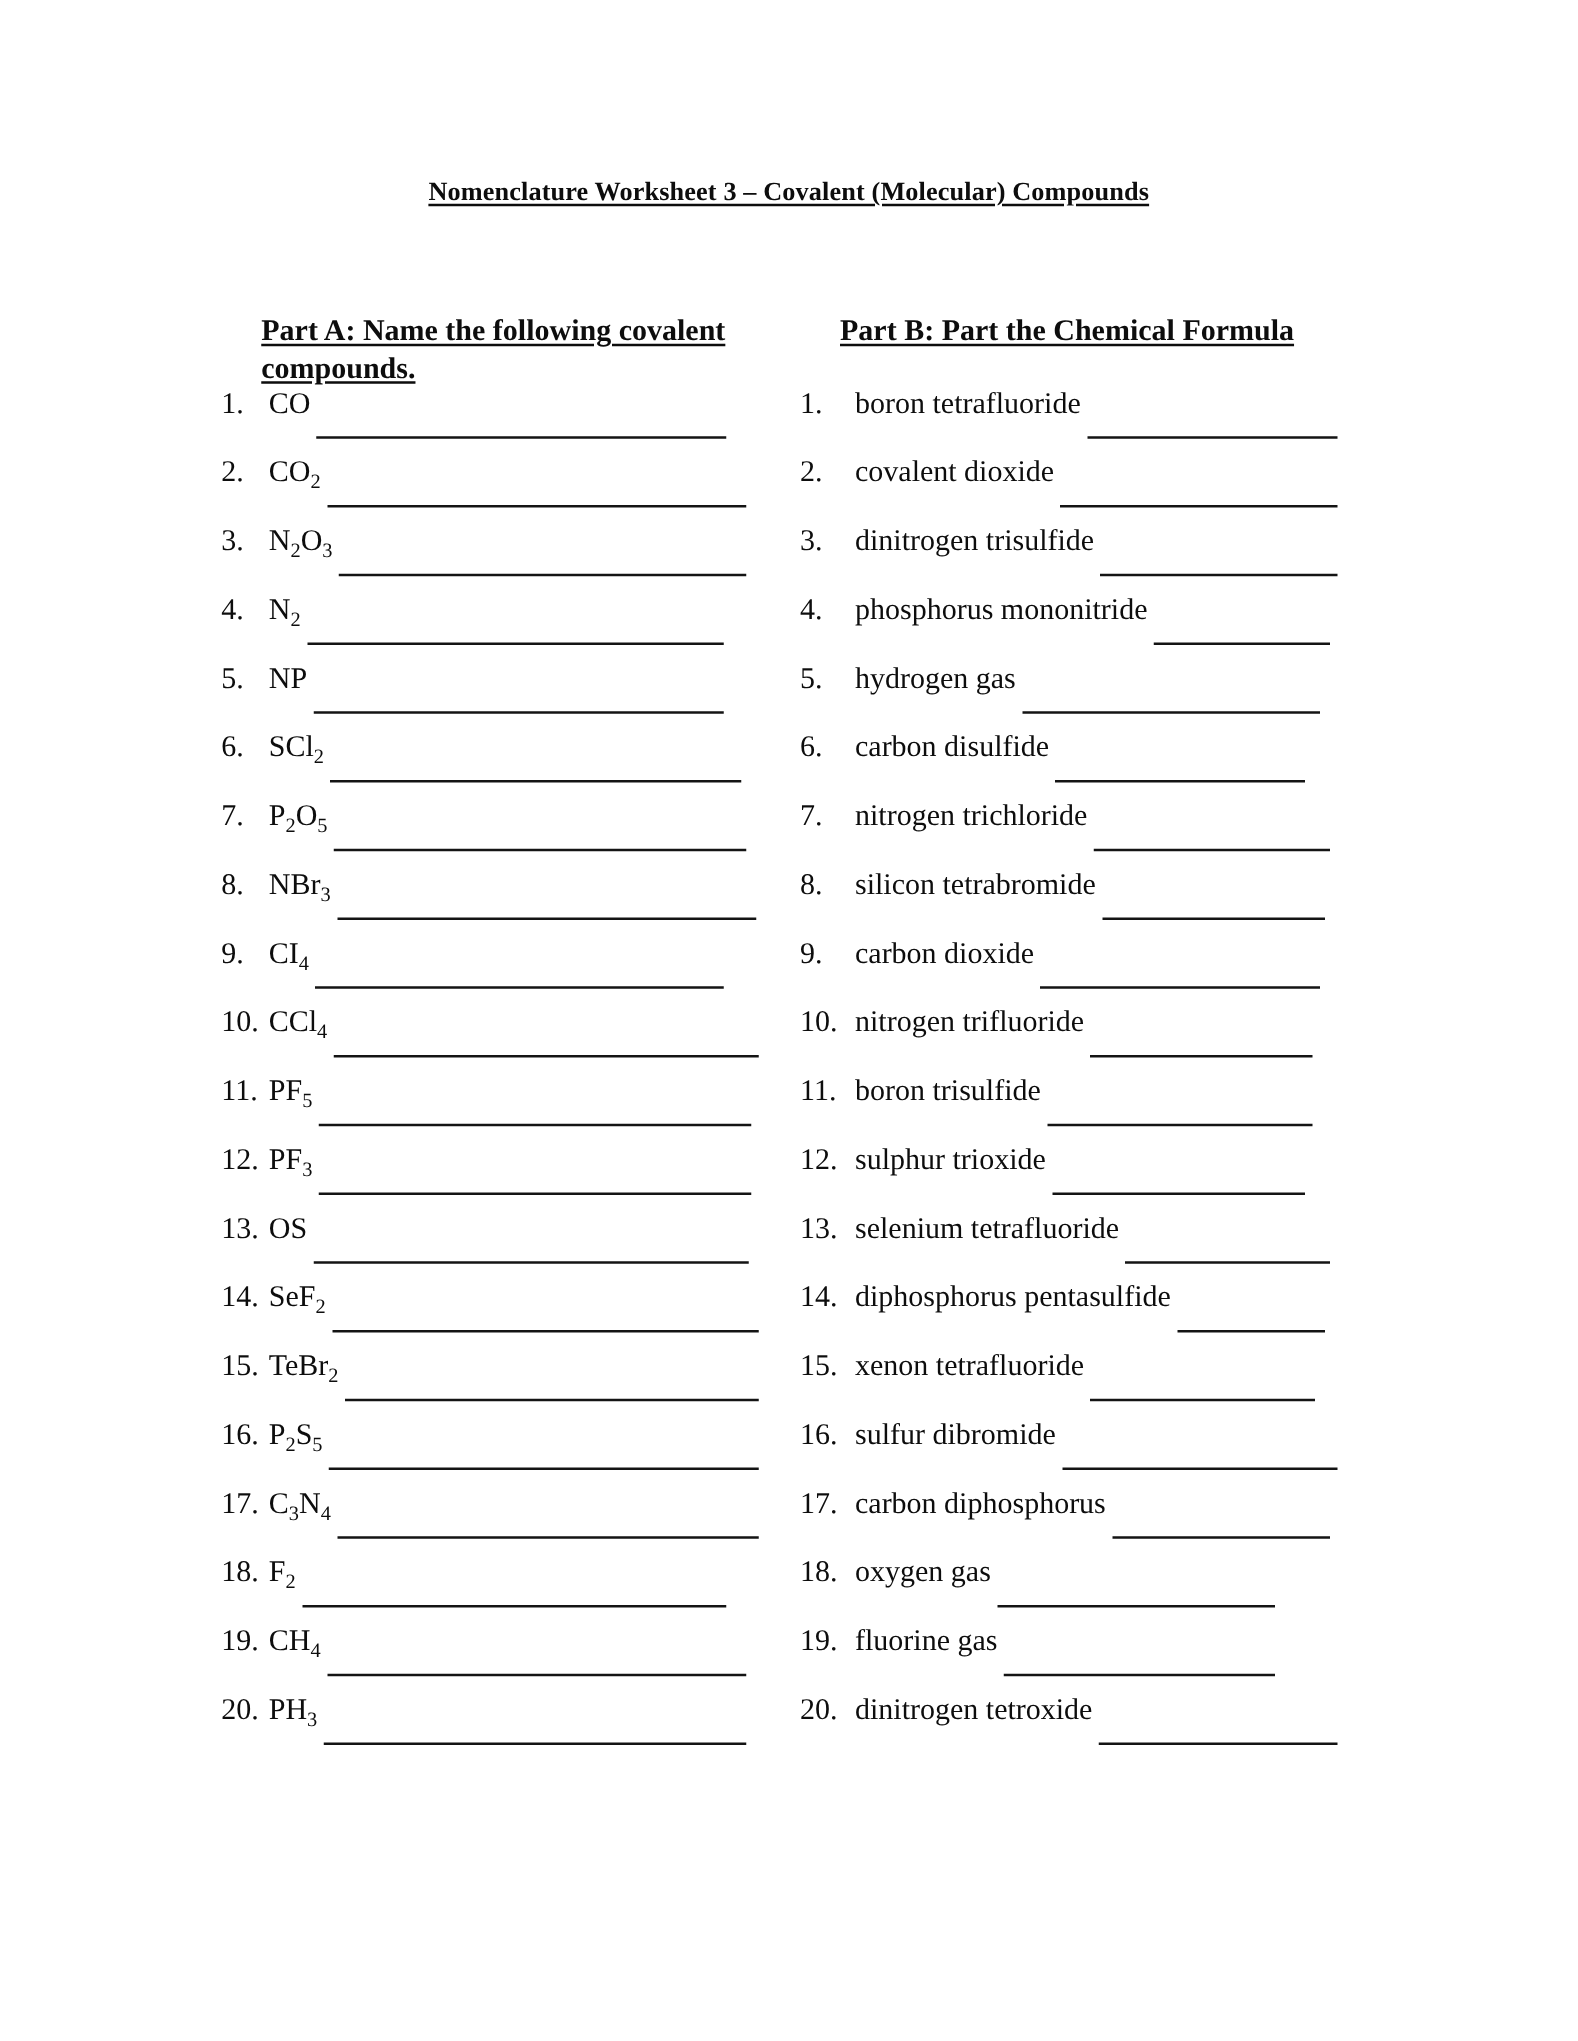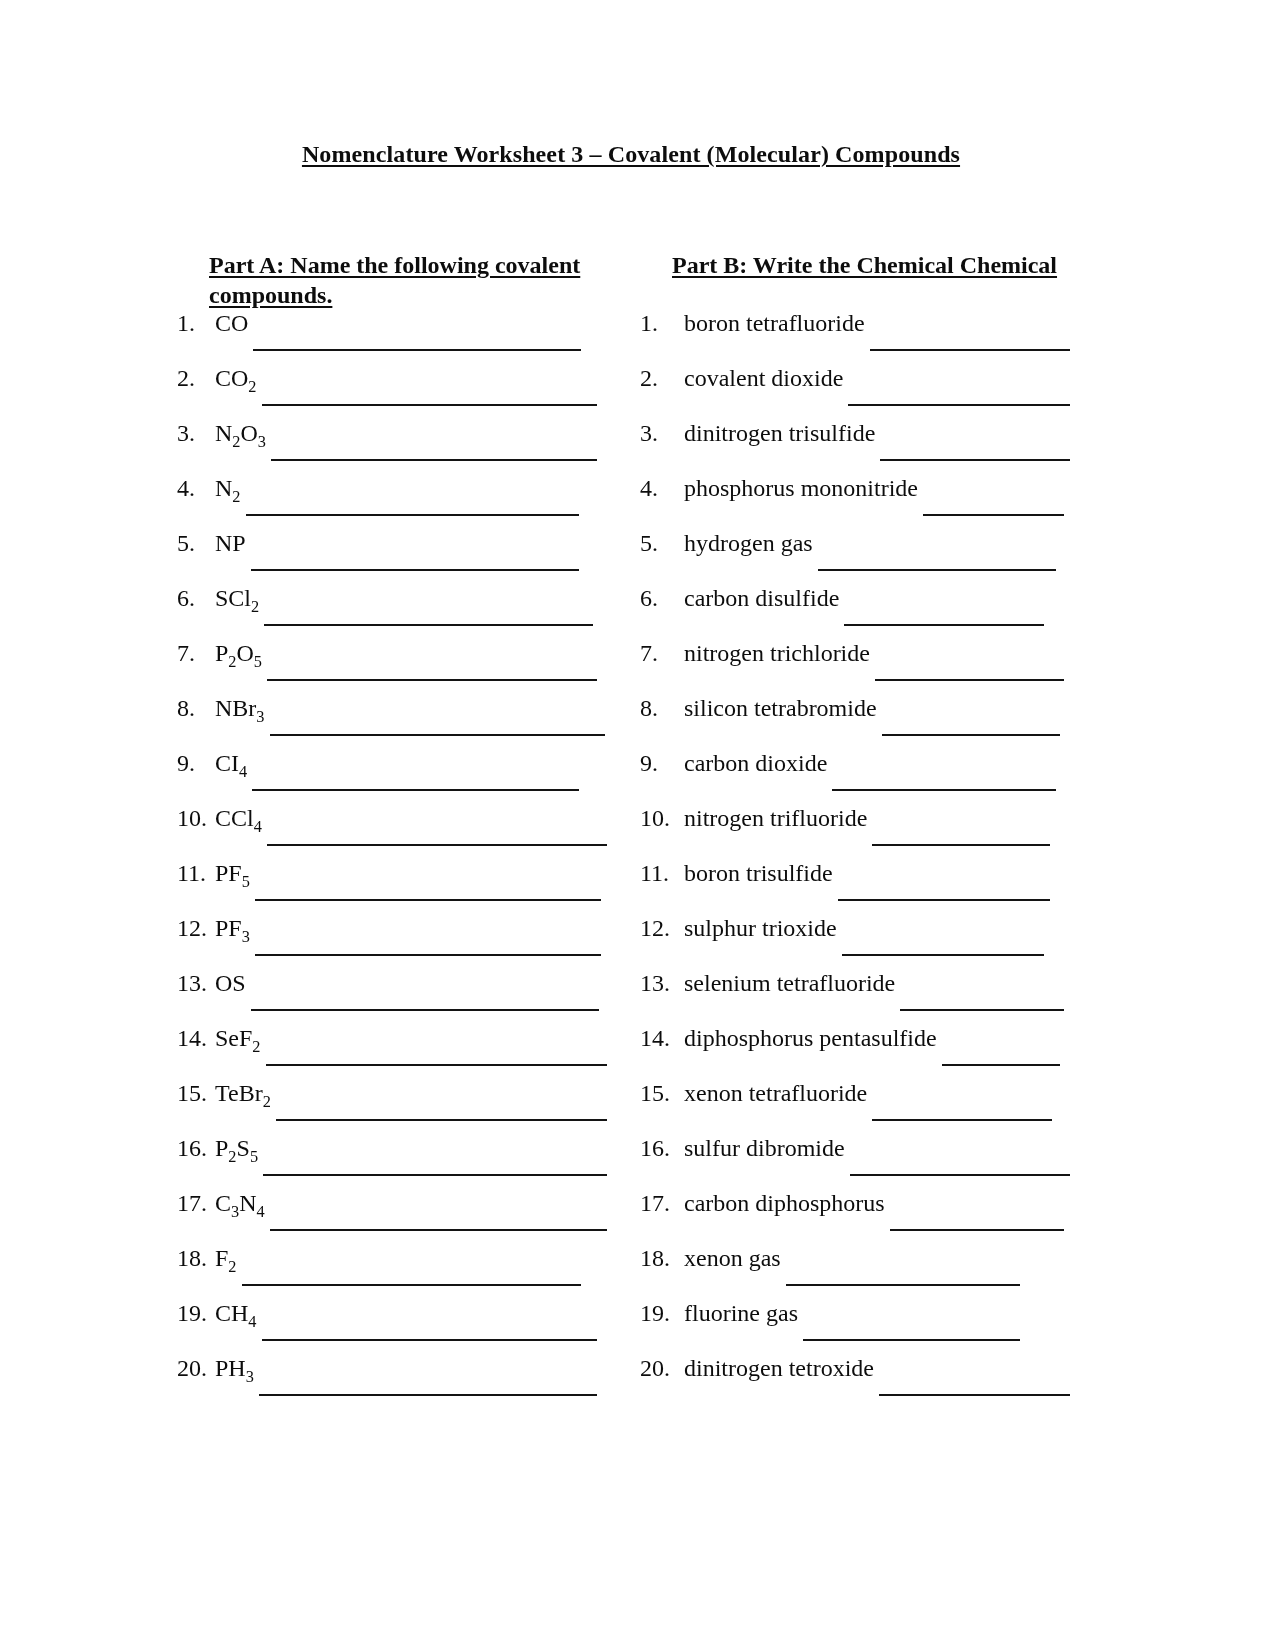--- a/index.html
+++ b/index.html
@@ -16,21 +16,21 @@
     overflow: hidden;
   }
 
   
   .page-title {
     position: absolute;
     top: 141px;
     left: 0;
     width: 1262px;
     text-align: center;
-    font-size: 24px;
+    font-size: 21px;
     font-weight: bold;
     letter-spacing: 0.1px;
   }
   .page-title span.u {
     text-decoration: underline;
     text-underline-offset: 3px;
     text-decoration-thickness: 2px;
   }
 
   
@@ -223,21 +223,21 @@
         <span class="num">20.</span>
         <span class="term">PH<sub>3</sub></span>
         <span class="blank"></span>
         <span class="tail" style="width: 10px;"></span>
       </li>
     </ul>
 </div>
 
 <div class="column" id="col-b">
   <div class="part-heading">
-    <span class="u">Part B: Write the Chemical Chemical</span><br>
+    <span class="u">Part B: Part the Chemical Formula</span><br>
   </div>
   <ul class="items" id="part-b-items">
       <li class="item">
         <span class="num">1.</span>
         <span class="term">boron tetrafluoride</span>
         <span class="blank"></span>
         <span class="tail" style="width: 0px;"></span>
       </li>
       <li class="item">
         <span class="num">2.</span>
@@ -330,21 +330,21 @@
         <span class="tail" style="width: 0px;"></span>
       </li>
       <li class="item">
         <span class="num">17.</span>
         <span class="term">carbon diphosphorus</span>
         <span class="blank"></span>
         <span class="tail" style="width: 6px;"></span>
       </li>
       <li class="item">
         <span class="num">18.</span>
-        <span class="term">xenon gas</span>
+        <span class="term">oxygen gas</span>
         <span class="blank"></span>
         <span class="tail" style="width: 50px;"></span>
       </li>
       <li class="item">
         <span class="num">19.</span>
         <span class="term">fluorine gas</span>
         <span class="blank"></span>
         <span class="tail" style="width: 50px;"></span>
       </li>
       <li class="item">

